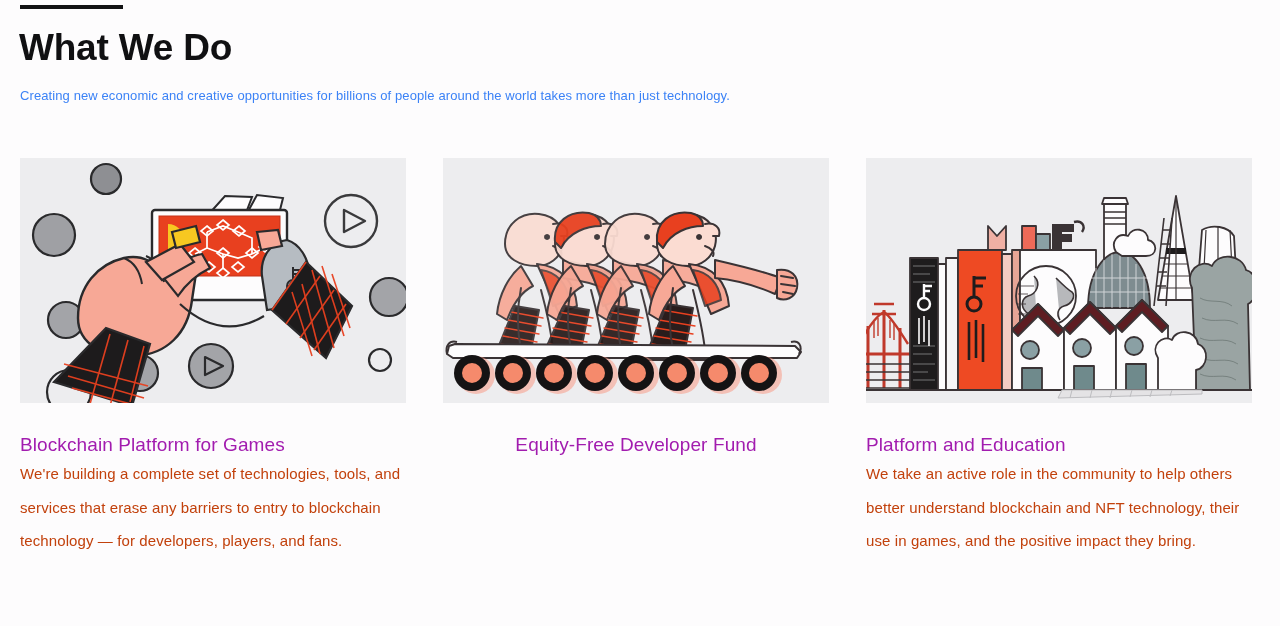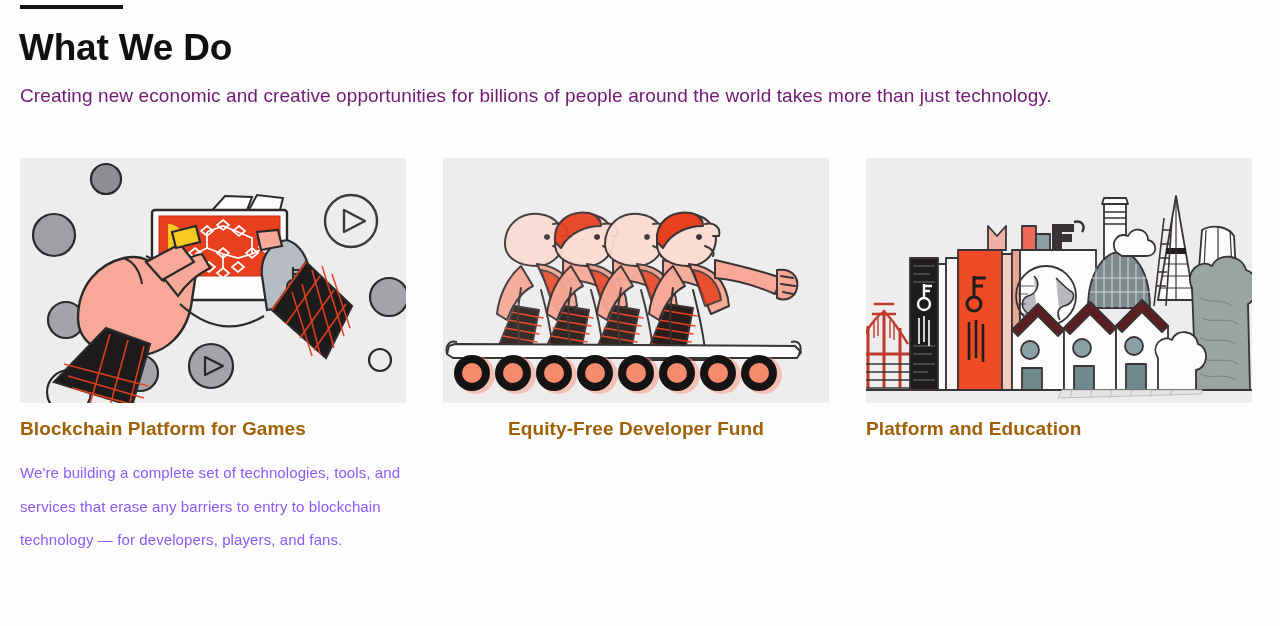--- a/index.html
+++ b/index.html
@@ -17,45 +17,44 @@
     position:absolute; left:20px; top:5px;
     width:103px; height:4px; background:#131314;
   }
   .page-title {
     position:absolute; left:19px; top:26px;
     font-size:37px; font-weight:600; letter-spacing:-0.2px;
     color:#101012; line-height:44px; white-space:nowrap;
   }
   .page-subtitle {
     position:absolute; left:20px; top:85px;
-    font-size:19px; font-weight:400; color:#701a75;
+    font-size:13px; font-weight:400; color:#3b82f6;
     line-height:22px; letter-spacing:0.1px; white-space:nowrap;
   }
 
   
   .cards { position:absolute; left:20px; top:158px; width:1232px; }
   .card { position:absolute; top:0; width:386px; }
   .card.c0 { left:0; }
   .card.c1 { left:423px;text-align:center; }
   .card.c2 { left:846px; }
 
   .card-figure {
     position:relative; width:386px; height:245px;
     background:#ededef; overflow:hidden;
   }
   .card-figure svg { display:block; width:386px; height:245px; }
 
   .card-title {
-    margin-top:14px;
-    font-size:19px; font-weight:700; color:#a16207;
+    margin-top:30px;
+    font-size:19px; font-weight:400; color:#a21caf;
     letter-spacing:0.1px; line-height:24px;
   }
   .card-body {
-    margin-top:15px;
-    font-size:15px; font-weight:400; color:#8b5cf6;
+    font-size:15px; font-weight:400; color:#c2410c;
     line-height:33.5px; letter-spacing:0.1px;
     width:390px;
   }
   .card.c2 .card-body { width:394px; }
 </style>
 </head>
 <body>
 
 <div class="page">
 
@@ -413,16 +412,17 @@
 
             <path d="M-4 232 L390 232" stroke="#3a3335" stroke-width="2" fill="none"></path>
             <path d="M192 240 L336 236 L336 232 L196 232 Z" fill="#e4e3e5" stroke="#bdbdc0" stroke-width="1"></path>
             <g stroke="#bdbdc0" stroke-width="1" fill="none">
               <path d="M206 232 L204 240 M226 232 L224 240 M246 232 L244 240 M266 232 L264 239 M286 232 L284 239 M306 232 L304 238"></path>
             </g>
           </g>
         </svg>
       </div>
       <h3 class="card-title">Platform and Education</h3>
+      <p class="card-body">We take an active role in the community to help others better understand blockchain and NFT technology, their use in games, and the positive impact they bring.</p>
     </div>
 
   </div>
 </div>
 
 </body></html>

